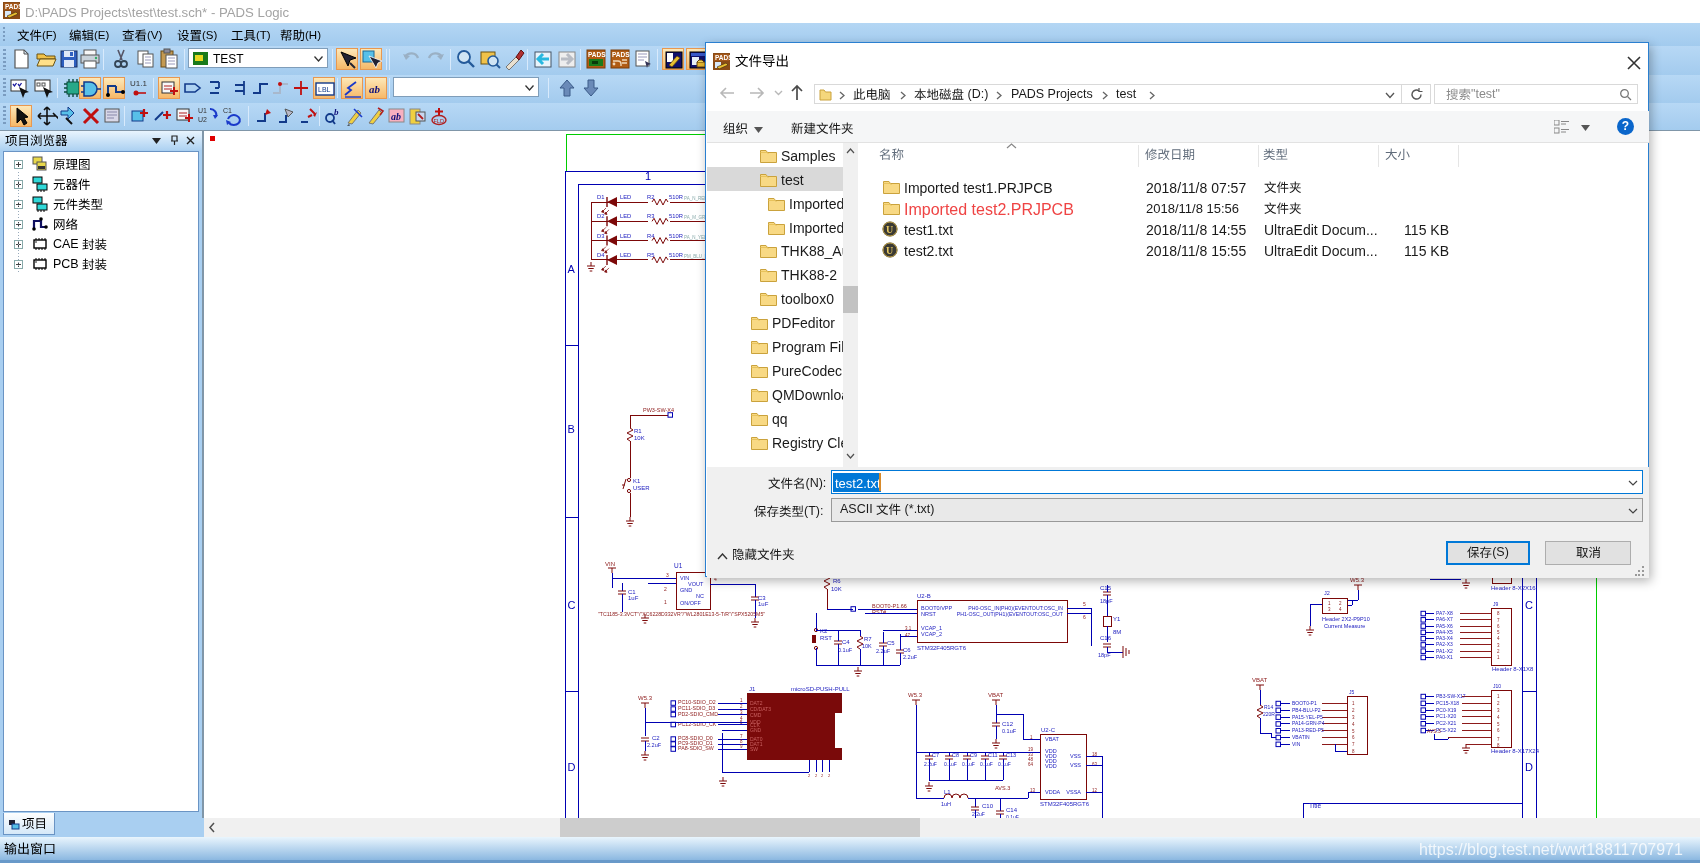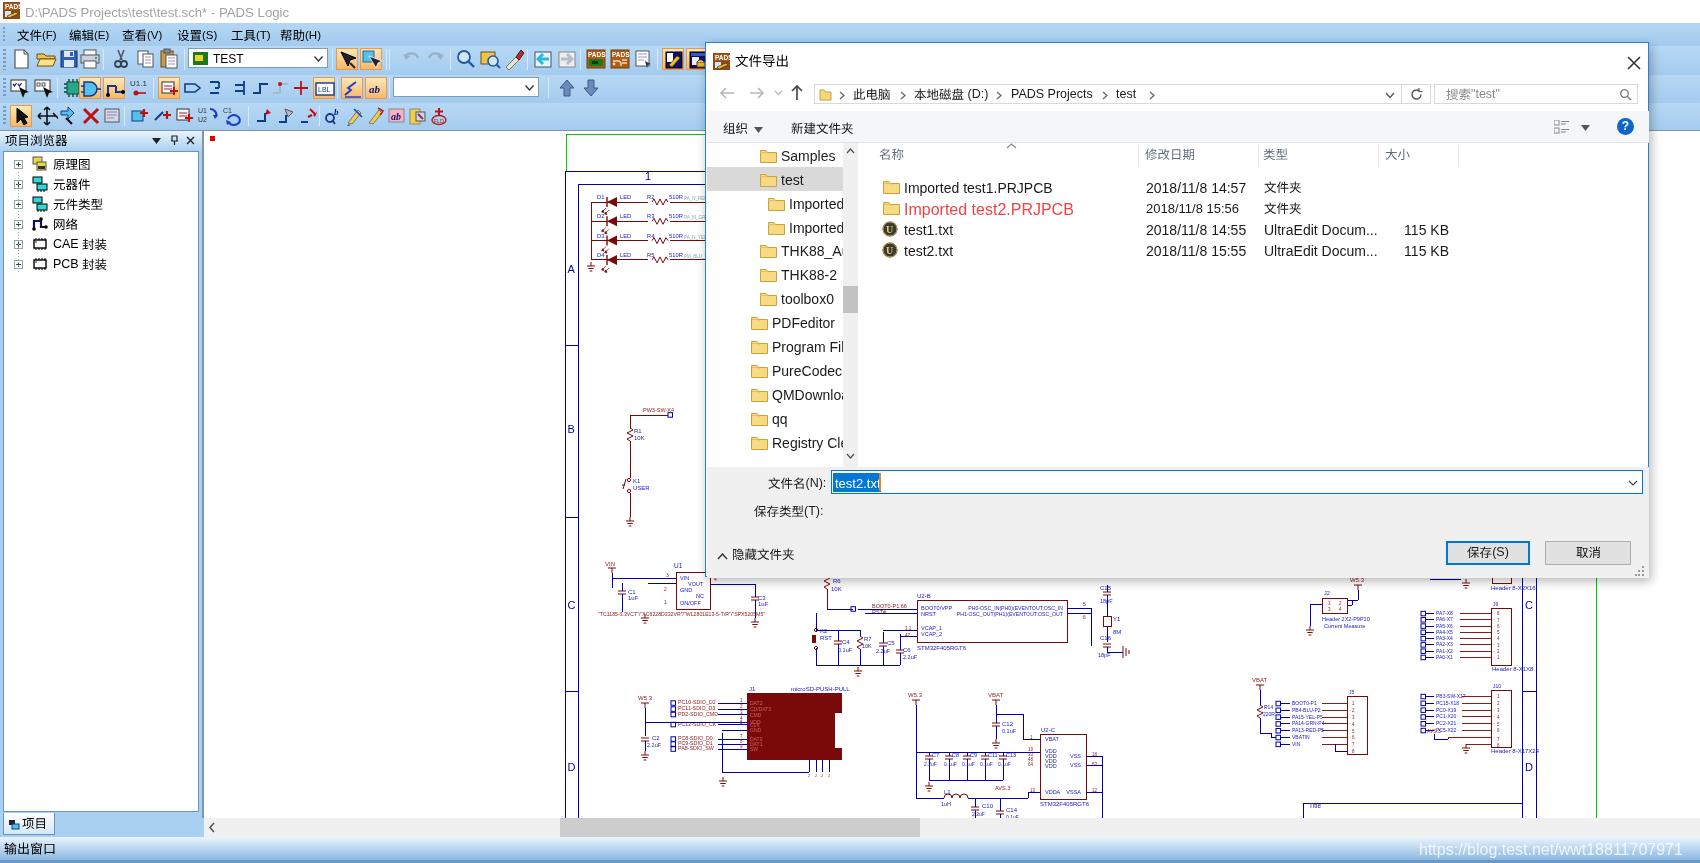--- a/index.html
+++ b/index.html
@@ -1446,21 +1446,21 @@
         <svg width="25.0" height="12.5" viewBox="0 0 2000 1000" style="fill:#5f6b7a;flex:none;">
           <use href="#g5927"></use>
           <use href="#g5c0f" x="1000"></use>
         </svg>
       </div>
       <svg class="abs" style="left:25px;top:37px" width="17" height="14" viewBox="0 0 17 14">
         <path d="M0.5 1.5 h5.5 l1.5 2 H16.5 v10 H0.5 Z" fill="#f8d984" stroke="#caa23c"></path>
         <path d="M0.5 3.5 H7 l1.5 1.5" fill="none" stroke="#e8c35c"></path>
       </svg>
       <div class="abs" style="left:46px;top:37px;font-size:14px;color:#1a1a1a;white-space:nowrap">Imported test1.PRJPCB</div>
-      <div class="abs" style="left:288px;top:37px;font-size:14px;color:#1a1a1a;white-space:nowrap">2018/11/8 14:57</div>
+      <div class="abs" style="left:288px;top:37px;font-size:14px;color:#1a1a1a;white-space:nowrap">2018/11/8 07:57</div>
       <div class="abs flex" style="left:406px;top:38px">
         <svg width="37.5" height="12.5" viewBox="0 0 3000 1000" style="fill:#1a1a1a;flex:none;">
           <use href="#g6587"></use>
           <use href="#g4ef6" x="1000"></use>
           <use href="#g5939" x="2000"></use>
         </svg>
       </div>
       <svg class="abs" style="left:25px;top:58px" width="17" height="14" viewBox="0 0 17 14">
         <path d="M0.5 1.5 h5.5 l1.5 2 H16.5 v10 H0.5 Z" fill="#f8d984" stroke="#caa23c"></path>
         <path d="M0.5 3.5 H7 l1.5 1.5" fill="none" stroke="#e8c35c"></path>
@@ -1508,20 +1508,33 @@
         <use href="#g5b58" x="1000"></use>
         <use href="#g7c7b" x="2000"></use>
         <use href="#g578b" x="3000"></use>
       </svg>
       <span style="font-size:12.5px;line-height:1;color:#1a1a1a;white-space:pre">(T):</span>
     </div>
     <div class="abs" style="left:125px;top:427px;width:812px;height:24px;background:#fff;border:1px solid #0078d7">
       <div class="abs" style="left:1px;top:2px;width:48px;height:19px;background:#0078d7"></div>
       <div class="abs" style="left:3px;top:5px;font-size:13px;color:#fff">test2.txt</div>
       <div class="abs" style="left:47px;top:2px;width:2px;height:18px;background:#d88a2a"></div>
+      <svg class="abs" style="left:796px;top:9px" width="10" height="6" viewBox="0 0 10 6">
+        <path d="M1 1 L5 5 L9 1" stroke="#444" stroke-width="1.2" fill="none"></path>
+      </svg>
+    </div>
+    <div class="abs" style="left:125px;top:455px;width:812px;height:24px;background:#e9e9e9;border:1px solid #999">
+      <div class="abs flex" style="left:8px;top:4px">
+        <span style="font-size:12.5px;line-height:1;color:#1a1a1a;white-space:pre">ASCII </span>
+        <svg width="25.0" height="12.5" viewBox="0 0 2000 1000" style="fill:#1a1a1a;flex:none;">
+          <use href="#g6587"></use>
+          <use href="#g4ef6" x="1000"></use>
+        </svg>
+        <span style="font-size:12.5px;line-height:1;color:#1a1a1a;white-space:pre"> (*.txt)</span>
+      </div>
       <svg class="abs" style="left:796px;top:9px" width="10" height="6" viewBox="0 0 10 6">
         <path d="M1 1 L5 5 L9 1" stroke="#444" stroke-width="1.2" fill="none"></path>
       </svg>
     </div>
     <svg class="abs" style="left:11px;top:510px" width="11" height="7" viewBox="0 0 11 7">
       <path d="M1 6 L5.5 1 L10 6" stroke="#333" stroke-width="1.4" fill="none"></path>
     </svg>
     <div class="abs flex" style="left:26px;top:505px">
       <svg width="62.5" height="12.5" viewBox="0 0 5000 1000" style="fill:#1a1a1a;flex:none;">
         <use href="#g9690"></use>

